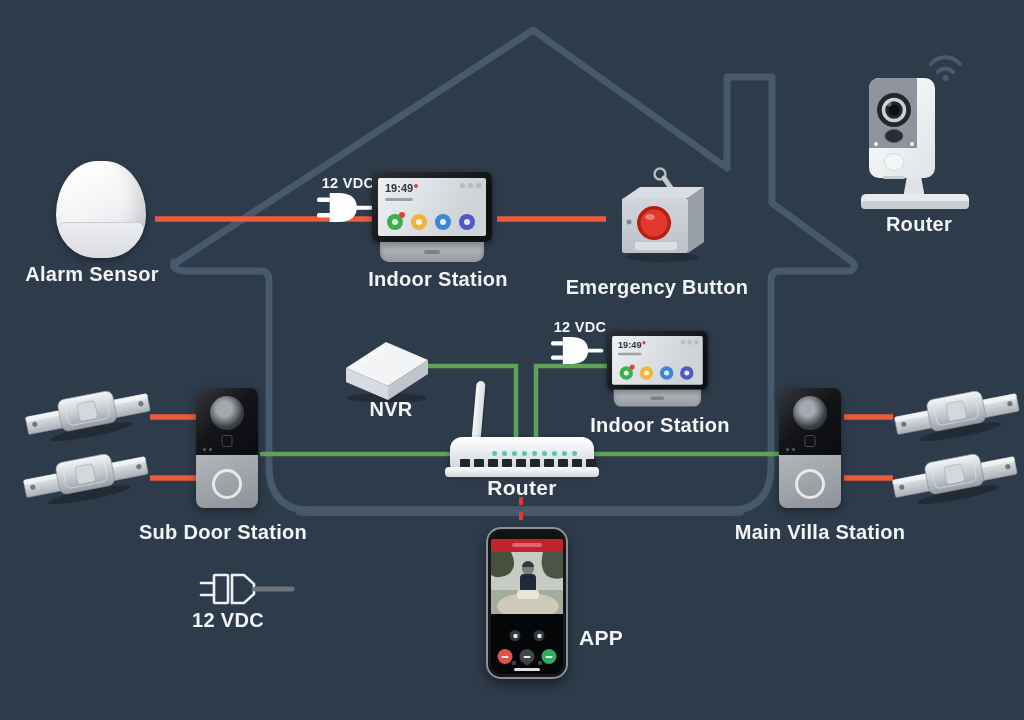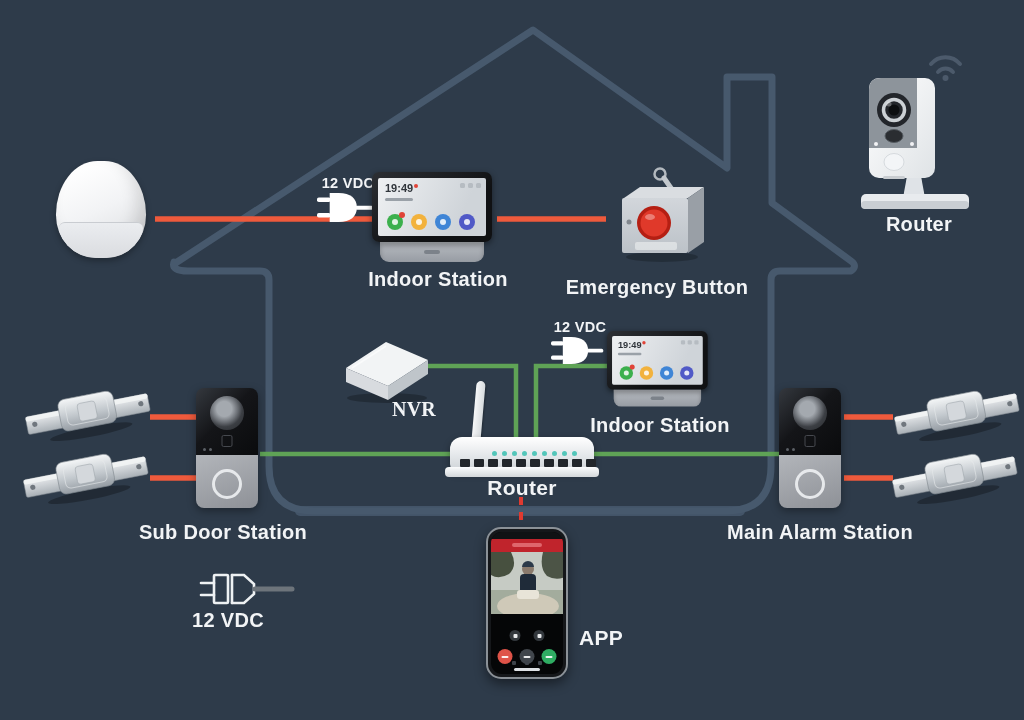--- a/index.html
+++ b/index.html
@@ -151,20 +151,21 @@
     </g>
     <path class="ln-red" d="M521,497 V529"></path>
   </svg>
 
 
   <div class="abs alarm">
     <div class="alarm-body">
       <div class="alarm-lens"></div>
     </div>
   </div>
+  <div class="lbl" style="left:92px;top:263px;">Alarm Sensor</div>
 
   <div class="lbl lbl-sm" style="left:348px;top:175px;">12 VDC</div>
   <svg class="abs" style="left:317px;top:191px;" width="58" height="33" viewBox="0 0 64 36">
     <g fill="#ffffff">
       <rect x="0" y="7" width="15" height="5" rx="2"></rect>
         <rect x="0" y="24" width="15" height="5" rx="2"></rect>
       <path d="M14,2 h10 c13,0 20,6 20,16 c0,10 -7,16 -20,16 h-10 z"></path>
       <rect x="42" y="16" width="20" height="4.5" rx="2"></rect>
     </g>
   </svg>
@@ -230,21 +231,21 @@
   </svg>
   <div class="lbl" style="left:919px;top:213px;">Router</div>
 
   <svg class="abs" style="left:330px;top:326px;" width="106" height="80">
     <ellipse cx="57" cy="72" rx="40" ry="5" fill="rgba(0,0,0,.25)"></ellipse>
     <polygon points="16,42 56,16 98,34 58,60" fill="#f2f4f5"></polygon>
     <polygon points="16,42 58,60 58,74 16,56" fill="#d8dbdf"></polygon>
     <polygon points="58,60 98,34 98,48 58,74" fill="#bfc5ca"></polygon>
     <path d="M22,42 L56,20" stroke="rgba(255,255,255,.6)" stroke-width="1.5" fill="none"></path>
   </svg>
-  <div class="lbl" style="left:414px;top:398px;font-family:Liberation Serif, serif;">NVR</div>
+  <div class="lbl" style="left:391px;top:398px;">NVR</div>
 
   <div class="abs router">
     <div class="r-antenna"></div>
     <div class="r-body"></div>
     <div class="r-leds">
         <i></i>
         <i></i>
         <i></i>
         <i></i>
         <i></i>
@@ -325,21 +326,21 @@
       <div class="ds-reader"></div>
       <div class="ds-dots">
           <i></i>
           <i></i>
         </div>
     </div>
     <div class="ds-bottom">
       <div class="ds-ring"></div>
     </div>
   </div>
-  <div class="lbl" style="left:820px;top:521px;">Main Alarm Station</div>
+  <div class="lbl" style="left:820px;top:521px;">Main Villa Station</div>
 
   <svg class="abs" style="left:24px;top:383px;" width="128" height="64">
     <g transform="rotate(-11 64 32)">
       <ellipse cx="64" cy="49" rx="42" ry="5" fill="rgba(0,0,0,.28)"></ellipse>
       <rect x="2" y="22" width="124" height="18" rx="2" fill="url(#gPlate)" stroke="#7e858d" stroke-width=".5"></rect>
       <rect x="2" y="22" width="124" height="5" rx="2" fill="#f2f4f5" opacity=".85"></rect>
       <circle cx="10" cy="31" r="2.6" fill="#70777e"></circle>
         <circle cx="118" cy="31" r="2.6" fill="#70777e"></circle>
       <rect x="36" y="12" width="56" height="32" rx="7" fill="url(#gHouse2)" stroke="#80878e" stroke-width=".6"></rect>
       <rect x="43" y="17" width="42" height="22" rx="5" fill="none" stroke="#e6e9eb" opacity=".6"></rect>

